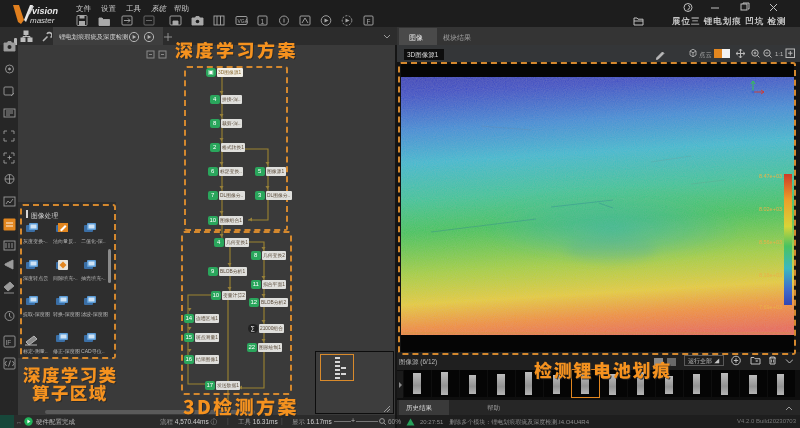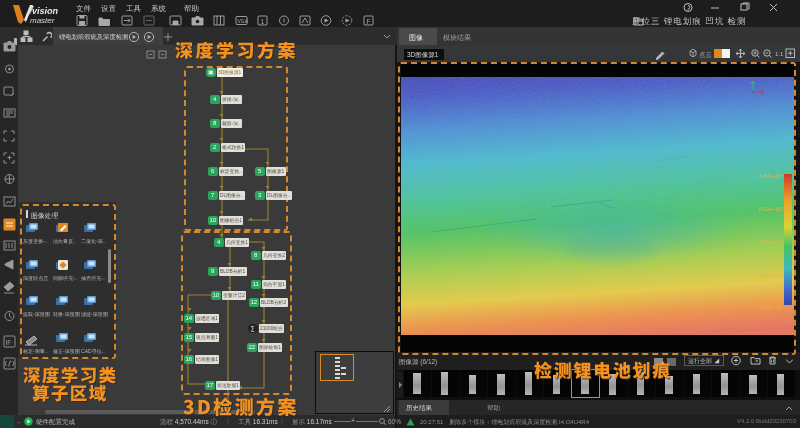--- a/index.html
+++ b/index.html
@@ -22,21 +22,21 @@
 
 <svg class="abs" style="left:10px;top:3px;" width="60" height="22" viewBox="0 0 60 22">
   <path d="M3 2 L9 2 L14 17 L11 21 L8 19 Z" fill="#e07f1e"></path>
   <path d="M14 17 L20 2 L23 2 L16 19 Z" fill="#e8e8e8"></path>
   <path d="M18 12 L22 3 L24 3 L20 11 Z" fill="#cfcfcf"></path>
   <text x="22" y="11" font-size="9" font-style="italic" font-weight="bold" fill="#e8e8e8" font-family="Liberation Sans">vision</text>
   <text x="20" y="20" font-size="8" font-style="italic" fill="#dcdcdc" font-family="Liberation Sans">master</text>
 </svg>
 
 <div class="abs txt" style="left:76px;top:4px;font-size:7.5px;letter-spacing:0;color:#c9c9c9;">
-  <span style="margin-right:10px;">文件</span><span style="margin-right:10px;text-align:center;">设置</span><span style="margin-right:10px;">工具</span><span style="margin-right:18px;">系统</span><span>帮助</span>
+  <span style="margin-right:10px;">文件</span><span style="margin-right:10px;text-align:center;">设置</span><span style="margin-right:10px;">工具</span><span style="margin-right:8px;font-style:italic;">系统</span><span>帮助</span>
 </div>
 
 <svg class="abs" style="left:74px;top:14px;" width="320" height="13" viewBox="0 0 320 13">
   <g fill="none" stroke="#a9a9a9" stroke-width=".9">
     <rect x="3" y="1.5" width="10" height="10" rx="1"></rect>
       <rect x="5.5" y="1.5" width="5" height="3" fill="#a9a9a9" stroke="none"></rect>
       <rect x="5" y="7" width="6" height="4.5" fill="#a9a9a9" stroke="none"></rect>
     <path d="M25 4 l3 0 1.5 1.5 6 0 0 6 -10.5 0 z" fill="#a9a9a9"></path>
     <rect x="48" y="2" width="10" height="9" rx="1"></rect>
       <path d="M50 6.5 h6 m-2 -2 l2 2 -2 2"></path>
@@ -74,21 +74,21 @@
     <path d="M31 6 h8"></path>
     <rect x="61" y="2" width="6" height="6"></rect>
       <path d="M63 2 v-1 h6 v6 h-1"></path>
     <path d="M90 2 l7 7 m0 -7 l-7 7"></path>
   </g>
 </svg>
 
 <svg class="abs" style="left:633px;top:16px;" width="11" height="10" viewBox="0 0 11 10">
   <path d="M1 2 h3 l1 1.2 h5 v5.8 h-9 z M1 5 h9" fill="none" stroke="#c0c0c0" stroke-width="1"></path>
 </svg>
-<div class="abs" style="left:632px;top:15.5px;font-size:8.5px;letter-spacing:1px;color:#c6c6c6;">展位三 锂电划痕 凹坑 检测</div>
+<div class="abs" style="left:672px;top:15.5px;font-size:8.5px;letter-spacing:1px;color:#c6c6c6;font-weight:bold;">展位三 锂电划痕 凹坑 检测</div>
 
 <div class="abs" style="left:0;top:27px;width:397px;height:18px;background:#2c2c2c;"></div>
 <div class="abs" style="left:397px;top:27px;width:403px;height:18px;background:#343434;"></div>
 <svg class="abs" style="left:20px;top:30px;" width="32" height="13" viewBox="0 0 32 13">
   <g stroke="#bdbdbd" fill="none" stroke-width="1">
     <rect x="4" y="1" width="4" height="3.5" fill="#bdbdbd"></rect>
       <rect x="1" y="8" width="4" height="3.5" fill="#bdbdbd"></rect>
       <rect x="8" y="8" width="4" height="3.5" fill="#bdbdbd"></rect>
     <path d="M6 4.5 v2 M3 8 v-1.5 h7 V8"></path>
     <path d="M23 11 l4.5-4.5 M27 4 a2.6 2.6 0 1 1 3.5 3.5" stroke="#b5b5b5" stroke-width="1.6"></path>

